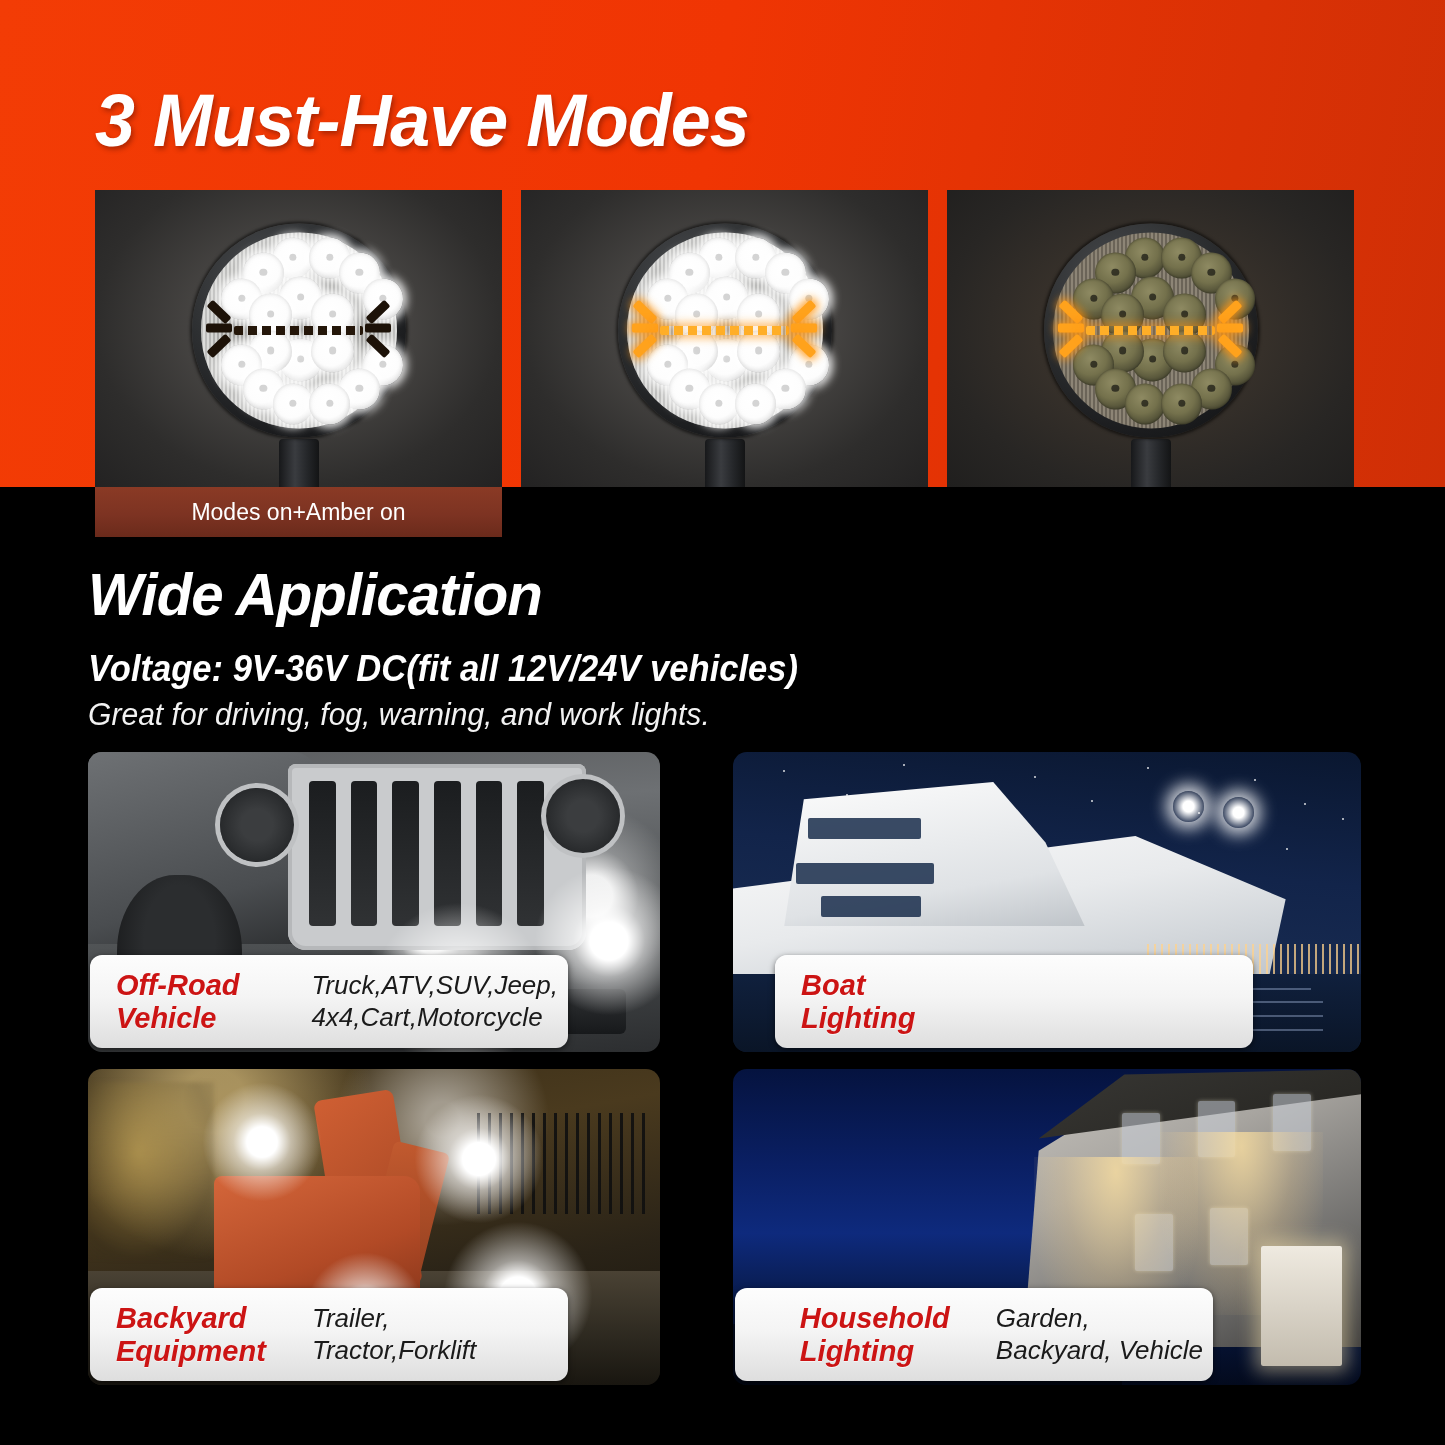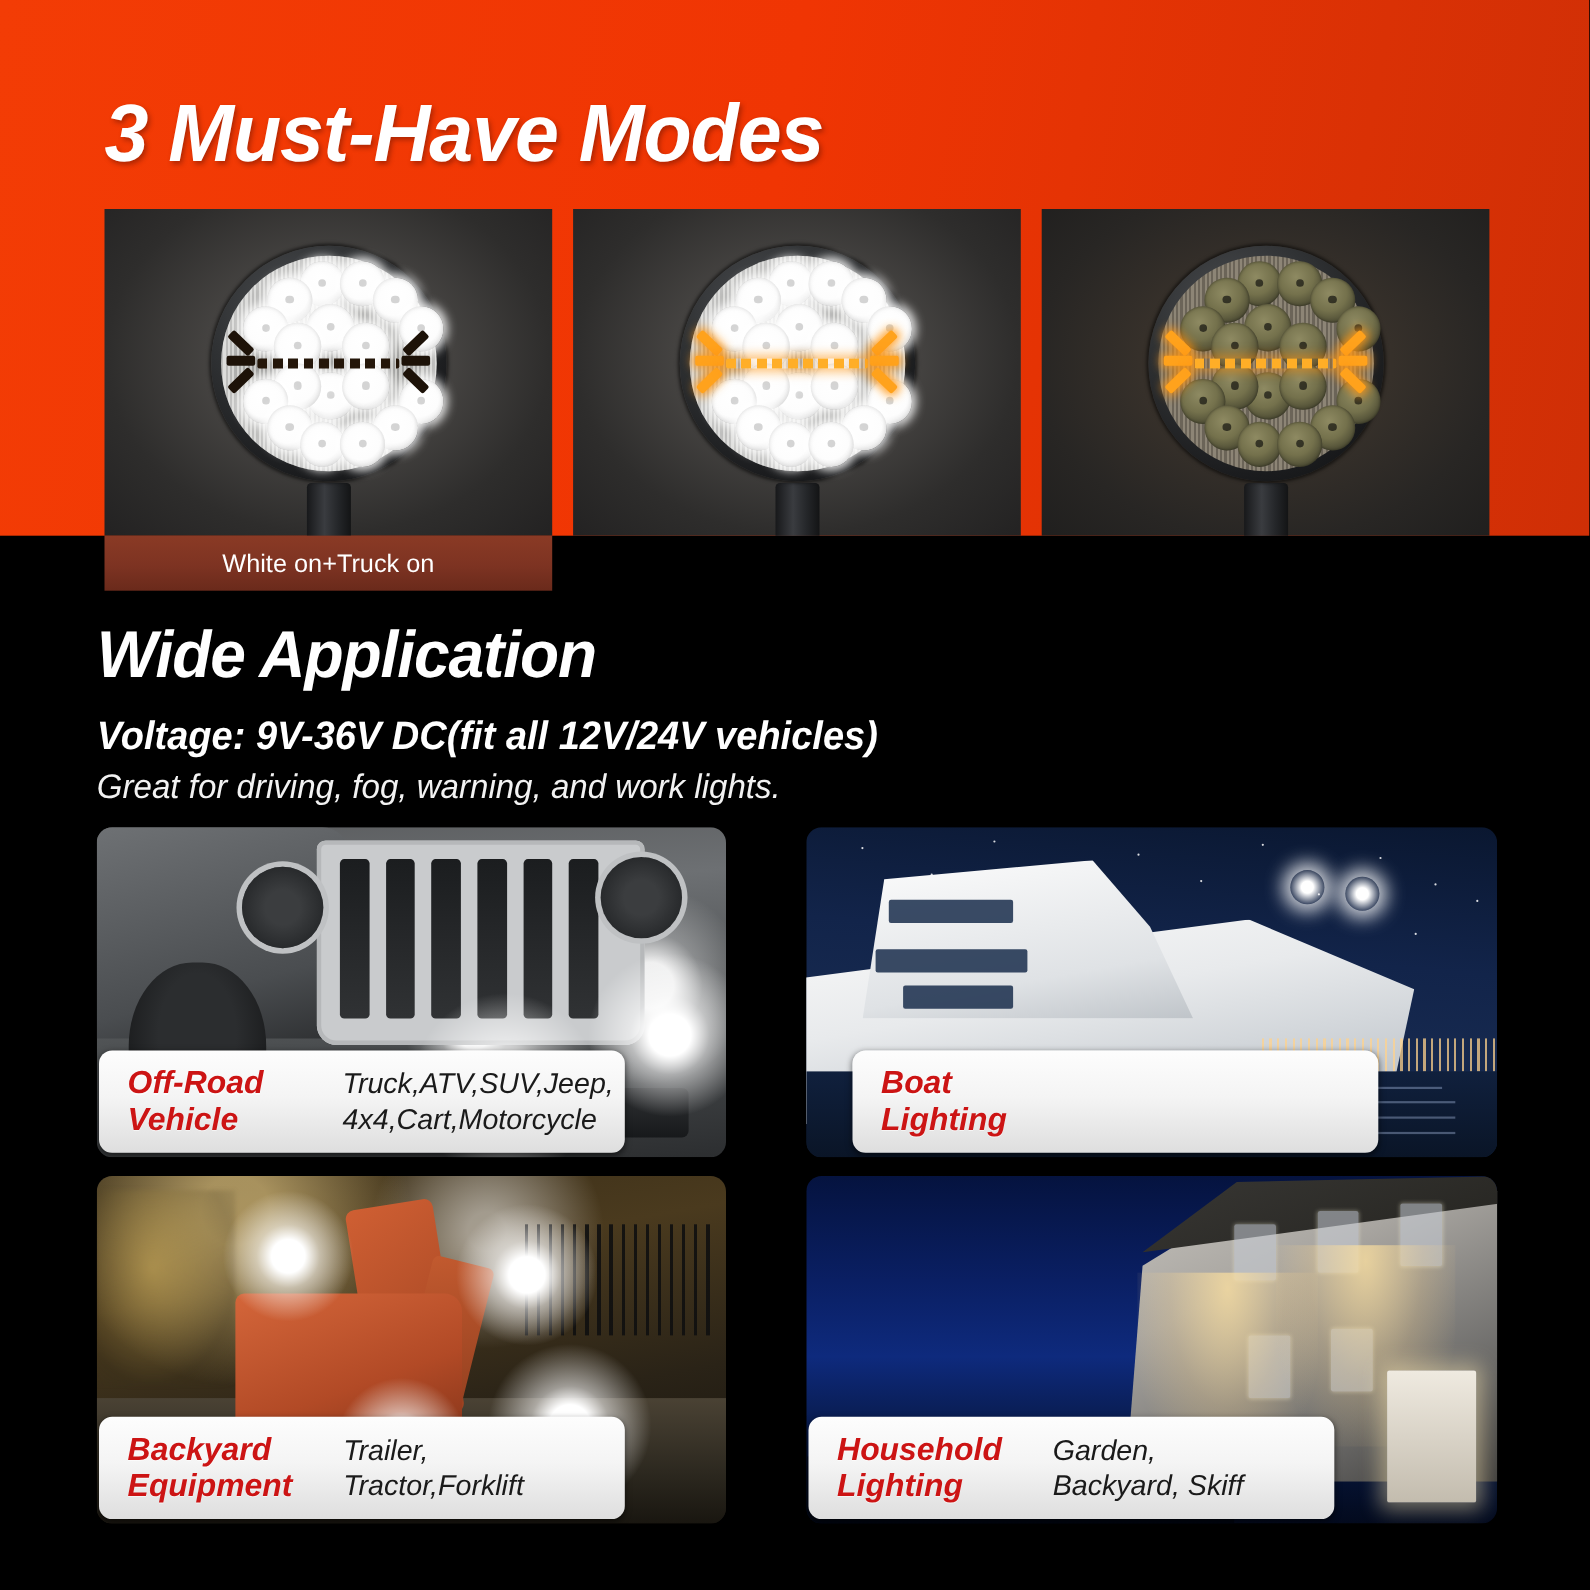--- a/index.html
+++ b/index.html
@@ -341,21 +341,21 @@
     position:absolute; left:2px; bottom:4px;
     height:93px; border-radius:12px;
     background:linear-gradient(180deg,#fdfdfd 0%,#f4f4f4 46%,#dedede 100%);
     box-shadow:0 2px 6px rgba(0,0,0,.55);
     display:flex; align-items:center;
     padding:0 10px 0 26px;
   }
   .pill.w1{ width:478px; }
   .pill.w2{ width:478px;margin-left:40px; }
   .pill.w3{ width:478px; }
-  .pill.w4{ width:478px; }
+  .pill.w4{ width:478px;justify-content:flex-end; }
   .pill-title{
     color:#cc1414; font-size:29px; font-weight:bold; font-style:italic;
     line-height:1.12; white-space:pre-line; width:196px;
     text-shadow:0 1px 0 rgba(255,255,255,.6);
   }
   .pill-desc{
     color:#1a1a1a; font-size:26px; font-style:italic;
     line-height:1.2; white-space:pre-line;
   }
 </style>
@@ -476,21 +476,21 @@
             <i class="a"></i>
             <i class="b"></i>
             <i class="c"></i>
           </div>
       </div>
     </div>
   </div>
 </div>
 
 <div class="captions-row">
-  <div class="caption-bar">White on+Truck on</div>
+  <div class="caption-bar">Modes on+Amber on</div>
 </div>
 
 <div class="app-heading">Wide Application</div>
 <div class="app-voltage">Voltage: 9V-36V DC(fit all 12V/24V vehicles)</div>
 <div class="app-sub">Great for driving, fog, warning, and work lights.</div>
 
 <div class="app-grid">
 
   <div class="app-card">
     <div class="app-photo ph-jeep">
@@ -592,16 +592,16 @@
       <div class="house-win" style="right:30%;top:46%;width:6%;height:18%"></div>
       <div class="house-win" style="right:18%;top:44%;width:6%;height:18%"></div>
       <div class="house-wash" style="right:26%;top:28%"></div>
       <div class="house-wash" style="right:6%;top:20%"></div>
       <div class="house-door"></div>
     </div>
     <div class="pill w4">
       <div class="pill-title">Household
 Lighting</div>
       <div class="pill-desc">Garden,
-Backyard, Skiff</div>
+Backyard, Vehicle</div>
     </div>
   </div>
 </div>
 
 </body></html>

